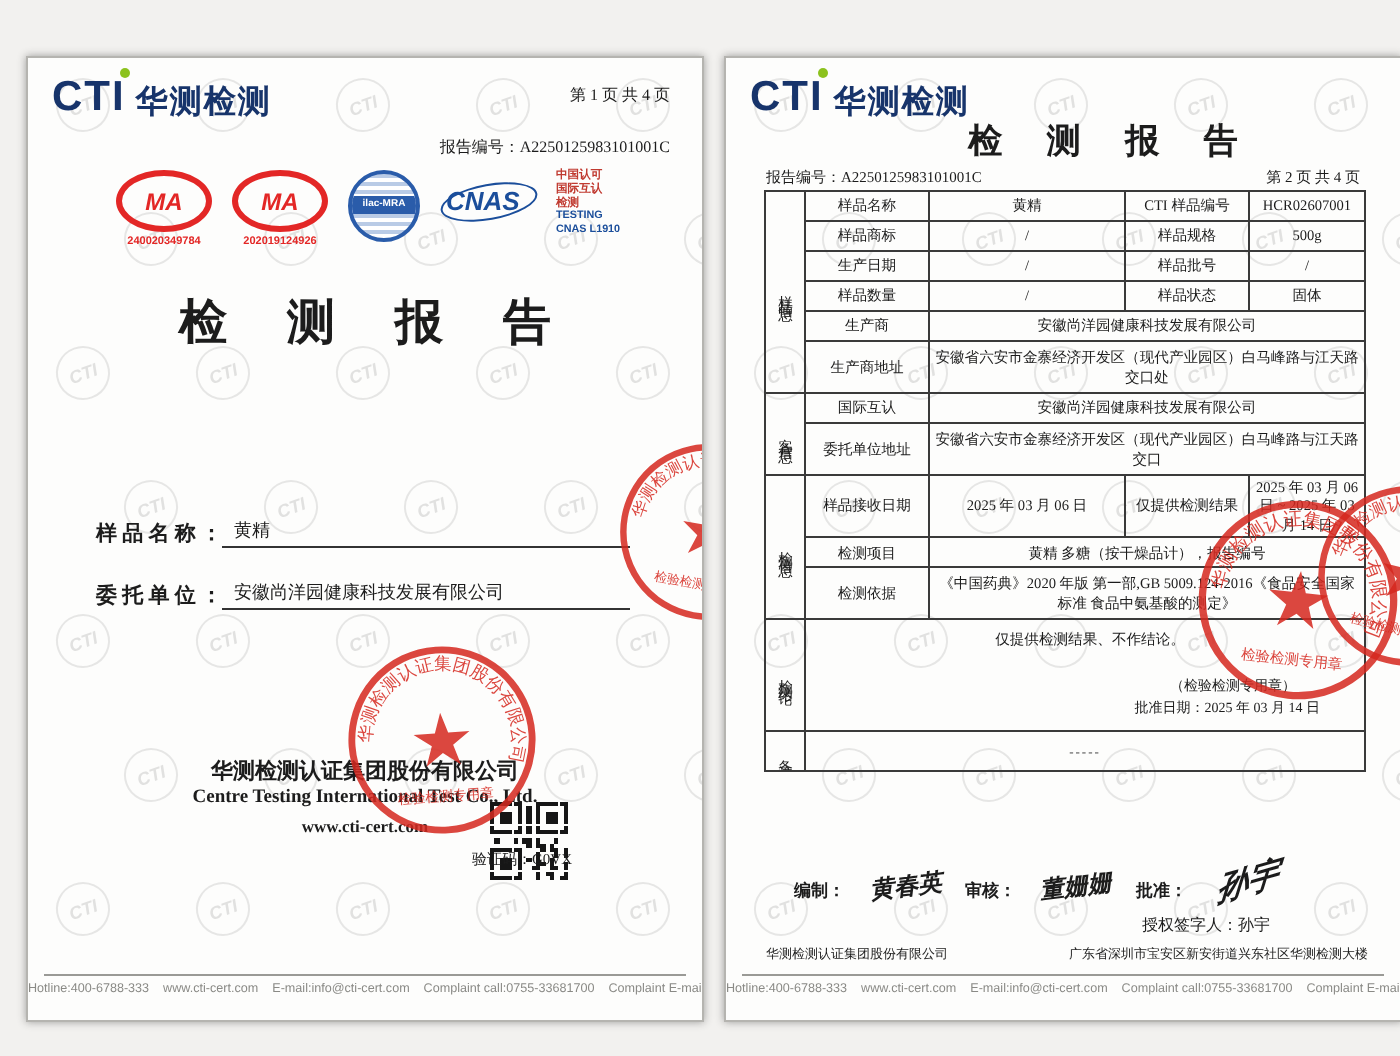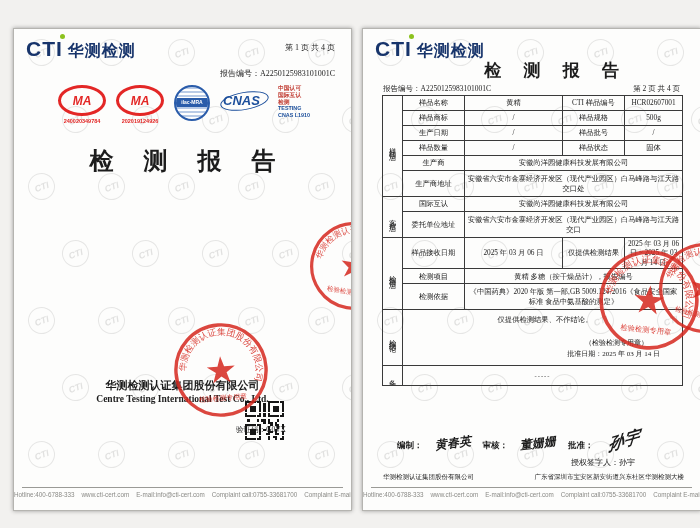--- a/index.html
+++ b/index.html
@@ -166,23 +166,32 @@
         <div class="accred-cn">中国认可</div>
         <div class="accred-cn">国际互认</div>
         <div class="accred-cn">检测</div>
         <div class="accred-en">TESTING</div>
         <div class="accred-en">CNAS L1910</div>
       </div>
     </div>
 
     <div class="title-cn1">检 测 报 告</div>
 
+    <div class="field f1">
+      <span class="lab">样 品 名 称 ：</span>
+      <span class="val">黄精</span>
+    </div>
+    <div class="field f2">
+      <span class="lab">委 托 单 位 ：</span>
+      <span class="val">安徽尚洋园健康科技发展有限公司</span>
+    </div>
 
     <div class="cmp1 c1">华测检测认证集团股份有限公司</div>
     <div class="cmp1 c2">Centre Testing International Test Co., Ltd.</div>
+    <div class="cmp1 c3">www.cti-cert.com</div>
 
     <div class="stamp stamp-main1"><svg viewBox="0 0 100 100" xmlns="http://www.w3.org/2000/svg">
     <defs>
             <path id="ring0" d="M50,50 m-36,0 a36,36 0 1,1 72,0 a36,36 0 1,1 -72,0" fill="none"></path>
           </defs>
     <circle cx="50" cy="50" r="46" fill="none" stroke="currentColor" stroke-width="3.5"></circle>
     <polygon fill="currentColor" points="50,36 53.4,46.4 64.3,46.4 55.5,52.8 58.8,63.1 50,56.7 41.2,63.1 44.6,52.8 35.7,46.4 46.6,46.4"></polygon>
     <text font-size="9" fill="currentColor" font-family="'Liberation Serif',serif"><textPath href="#ring0" startOffset="1">华测检测认证集团股份有限公司</textPath></text>
     <text x="50" y="81" text-anchor="middle" font-size="7" fill="currentColor" font-family="'Liberation Serif',serif">检验检测专用章</text>
   </svg></div>

